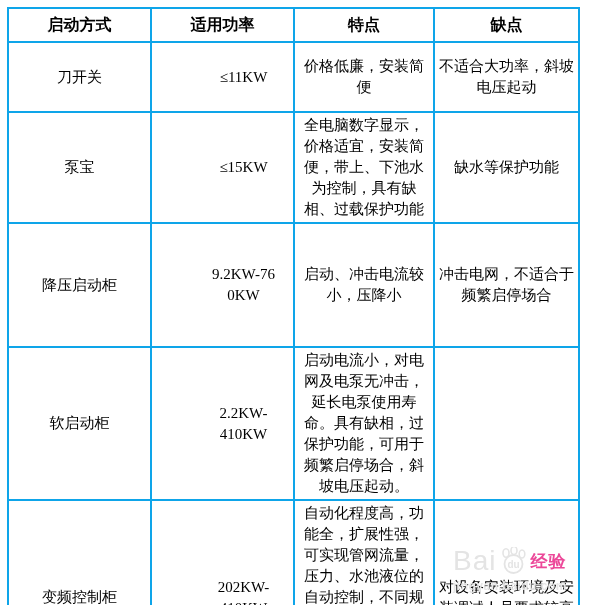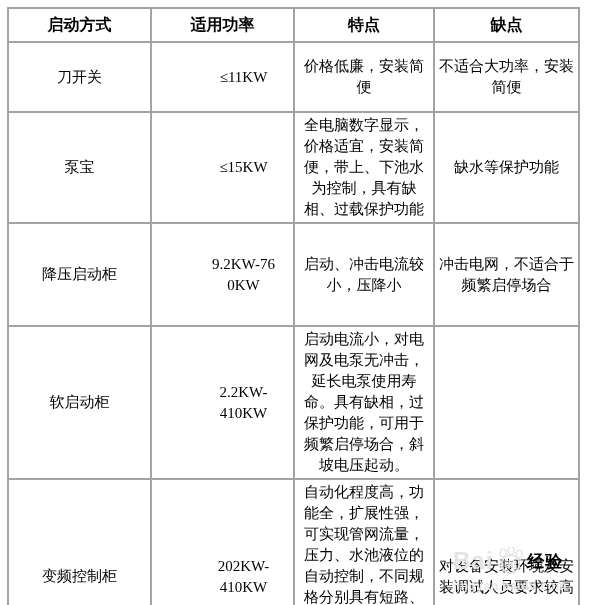--- a/index.html
+++ b/index.html
@@ -19,75 +19,75 @@
     position: absolute;
     left: 7px;
     top: 7px;
     width: 571px;
     border-collapse: collapse;
     table-layout: fixed;
     background: #ffffff;
   }
   .comparison-table th,
   .comparison-table td {
-    border: 2px solid #a3a3a3;
+    border: 2px solid #0ea5e9;
     text-align: center;
     vertical-align: middle;
     padding: 2px 2px;
     font-size: 15px;
     line-height: 21px;
     word-break: break-word;
     overflow: hidden;
   }
   .comparison-table th {
     font-size: 16px;
     font-weight: bold;
     line-height: 18px;
   }
   .comparison-table td.power-cell {
     white-space: pre-line;
     padding-left: 44px;
   }
   .row-header       { height: 34px; }
   .row-daokaiguan   { height: 70px; }
   .row-bengbao      { height: 104px; }
-  .row-jiangya      { height: 103px; }
+  .row-jiangya      { height: 124px; }
   .row-ruanqidong   { height: 127px; }
   .row-bianpin      { height: 160px; }
 
   .watermark {
     position: absolute;
     left: 453px;
     top: 546px;
     width: 140px;
     text-align: left;
     pointer-events: none;
   }
   .wm-brand-row {
     display: flex;
     align-items: center;
     gap: 2px;
     height: 30px;
   }
   .wm-bai {
     font-family: "Liberation Sans", sans-serif;
-    font-size: 24px;
-    font-weight: bold;
+    font-size: 28px;
+    font-weight: normal;
     color: #e4e4e4;
     letter-spacing: 1px;
   }
   .wm-paw {
     display: inline-block;
     width: 30px;
     height: 28px;
   }
   .wm-jingyan {
     font-size: 17px;
     font-weight: bold;
-    color: #000000;
+    color: #ec4899;
     letter-spacing: 1px;
   }
   .wm-url {
     font-family: "Liberation Sans", sans-serif;
     font-size: 12px;
     font-weight: bold;
     color: #e7e7e7;
     margin-top: 3px;
     letter-spacing: 0.5px;
   }
@@ -108,21 +108,21 @@
       <th>适用功率</th>
       <th>特点</th>
       <th>缺点</th>
     </tr>
   </thead>
   <tbody>
     <tr class="row-daokaiguan">
       <td>刀开关</td>
       <td class="power-cell">≤11KW</td>
       <td>价格低廉，安装简便</td>
-      <td>不适合大功率，安装简便</td>
+      <td>不适合大功率，斜坡电压起动</td>
     </tr>
     <tr class="row-bengbao">
       <td>泵宝</td>
       <td class="power-cell">≤15KW</td>
       <td>全电脑数字显示，价格适宜，安装简便，带上、下池水为控制，具有缺相、过载保护功能</td>
       <td>缺水等保护功能</td>
     </tr>
     <tr class="row-jiangya">
       <td>降压启动柜</td>
       <td class="power-cell">9.2KW-76

